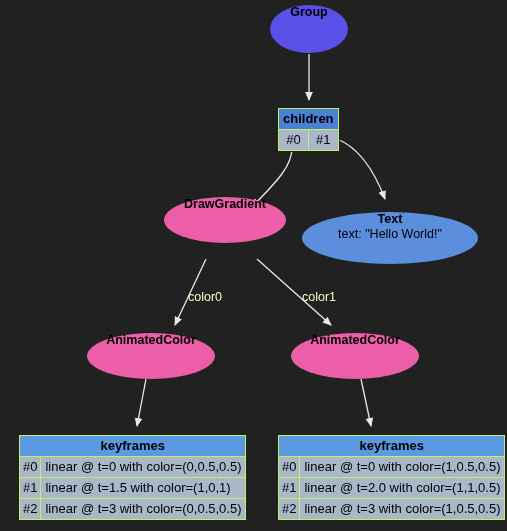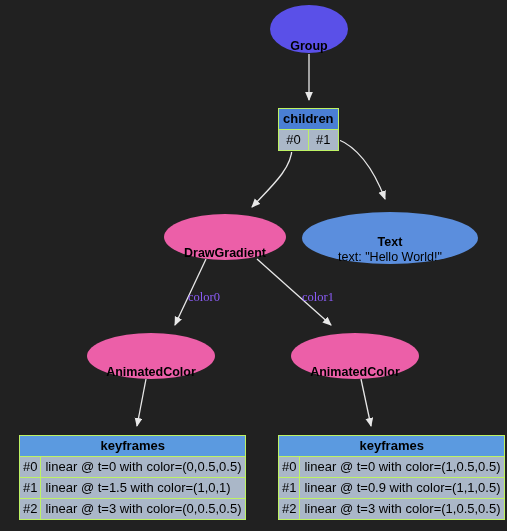--- a/index.html
+++ b/index.html
@@ -21,21 +21,21 @@
     height: 531px;
   }
   .node {
     position: absolute;
     box-sizing: border-box;
   }
   
   .ellipse {
     display: flex;
     align-items: center;
-    justify-content: flex-end;
+    justify-content: flex-start;
     flex-direction: column;
     border-radius: 50%;
     color: #000000;
     text-align: center;
     line-height: 1.16;
   }
   .ellipse .title {
     font-weight: bold;
     font-size: 12.5px;
   }
@@ -73,24 +73,24 @@
     white-space: nowrap;
   }
   .tbl td.idx {
     text-align: center;
     padding-left: 3px;
     padding-right: 3px;
   }
   
   .edge-label {
     position: absolute;
-    color: #8b5cf6;
+    color: #fef9c3;
     font-size: 12.5px;
     white-space: nowrap;
-    font-family: Liberation Serif, serif;
+    font-family: Liberation Sans, sans-serif;
   }
 </style>
 </head>
 <body>
 
 <div id="graph">
 
   <svg id="edges" width="507" height="531" viewBox="0 0 507 531" style="position:absolute;left:0;top:0;">
     <defs>
       <marker id="arrow" markerWidth="9" markerHeight="9" refX="6.2" refY="3" orient="auto" markerUnits="strokeWidth">
@@ -127,21 +127,21 @@
         <th colspan="2" style="background:#4a7fd4;">children</th>
       </tr>
       <tr>
         <td class="idx" style="background:#aab7c8;">#0</td>
         <td class="idx" style="background:#aab7c8;">#1</td>
       </tr>
     </tbody>
       </table>
   </div>
 
-  <div class="node ellipse single" style="left:164px; top:214px; width:122px; height:46px; background:#ec5fa8;">
+  <div class="node ellipse single" style="left:164px; top:197px; width:122px; height:46px; background:#ec5fa8;">
     <span class="title">DrawGradient</span>
   </div>
 
   <div class="node ellipse" style="left:302px; top:212px; width:176px; height:52px; background:#5b8edd;">
     <span class="title">Text</span>
     <span class="attr">text: "Hello World!"</span>
   </div>
 
   <div class="node ellipse single" style="left:87px; top:333px; width:128px; height:46px; background:#ec5fa8;">
     <span class="title">AnimatedColor</span>
@@ -178,21 +178,21 @@
       <tbody>
           <tr>
         <th colspan="2" style="background:#5b9ae0; width:212px;">keyframes</th>
       </tr>
       <tr>
         <td class="idx" style="background:#aab7c8;">#0</td>
         <td style="background:#aab7c8;">linear @ t=0 with color=(1,0.5,0.5)</td>
       </tr>
       <tr>
         <td class="idx" style="background:#aab7c8;">#1</td>
-        <td style="background:#aab7c8;">linear @ t=0.9 with color=(1,1,0.5)</td>
+        <td style="background:#aab7c8;">linear @ t=2.0 with color=(1,1,0.5)</td>
       </tr>
       <tr>
         <td class="idx" style="background:#aab7c8;">#2</td>
         <td style="background:#aab7c8;">linear @ t=3 with color=(1,0.5,0.5)</td>
       </tr>
     </tbody>
       </table>
   </div>
 
 </div>

